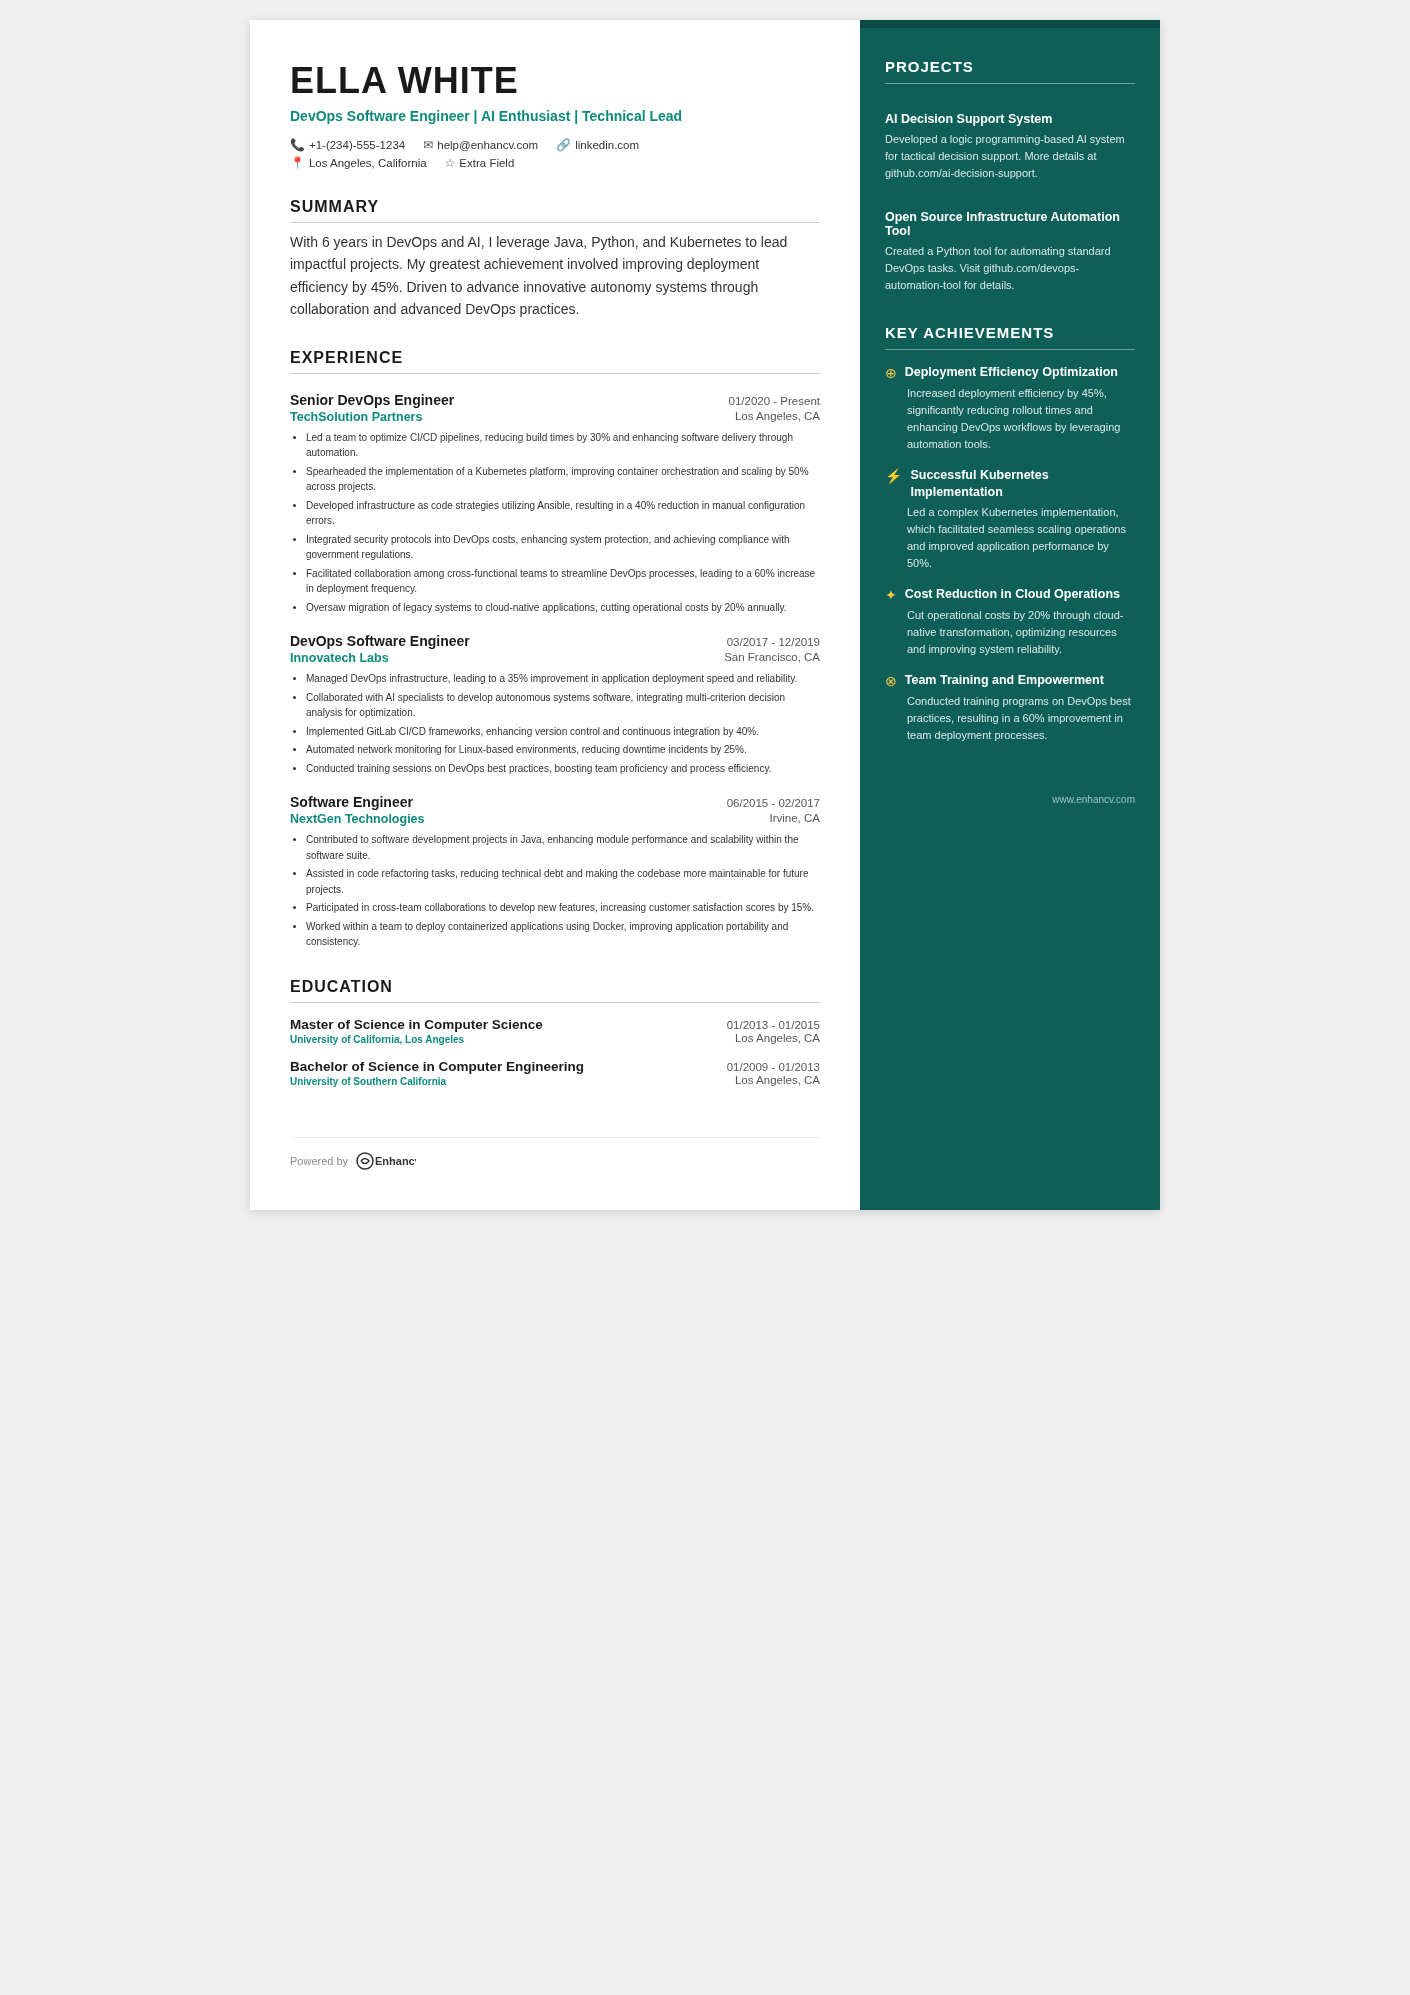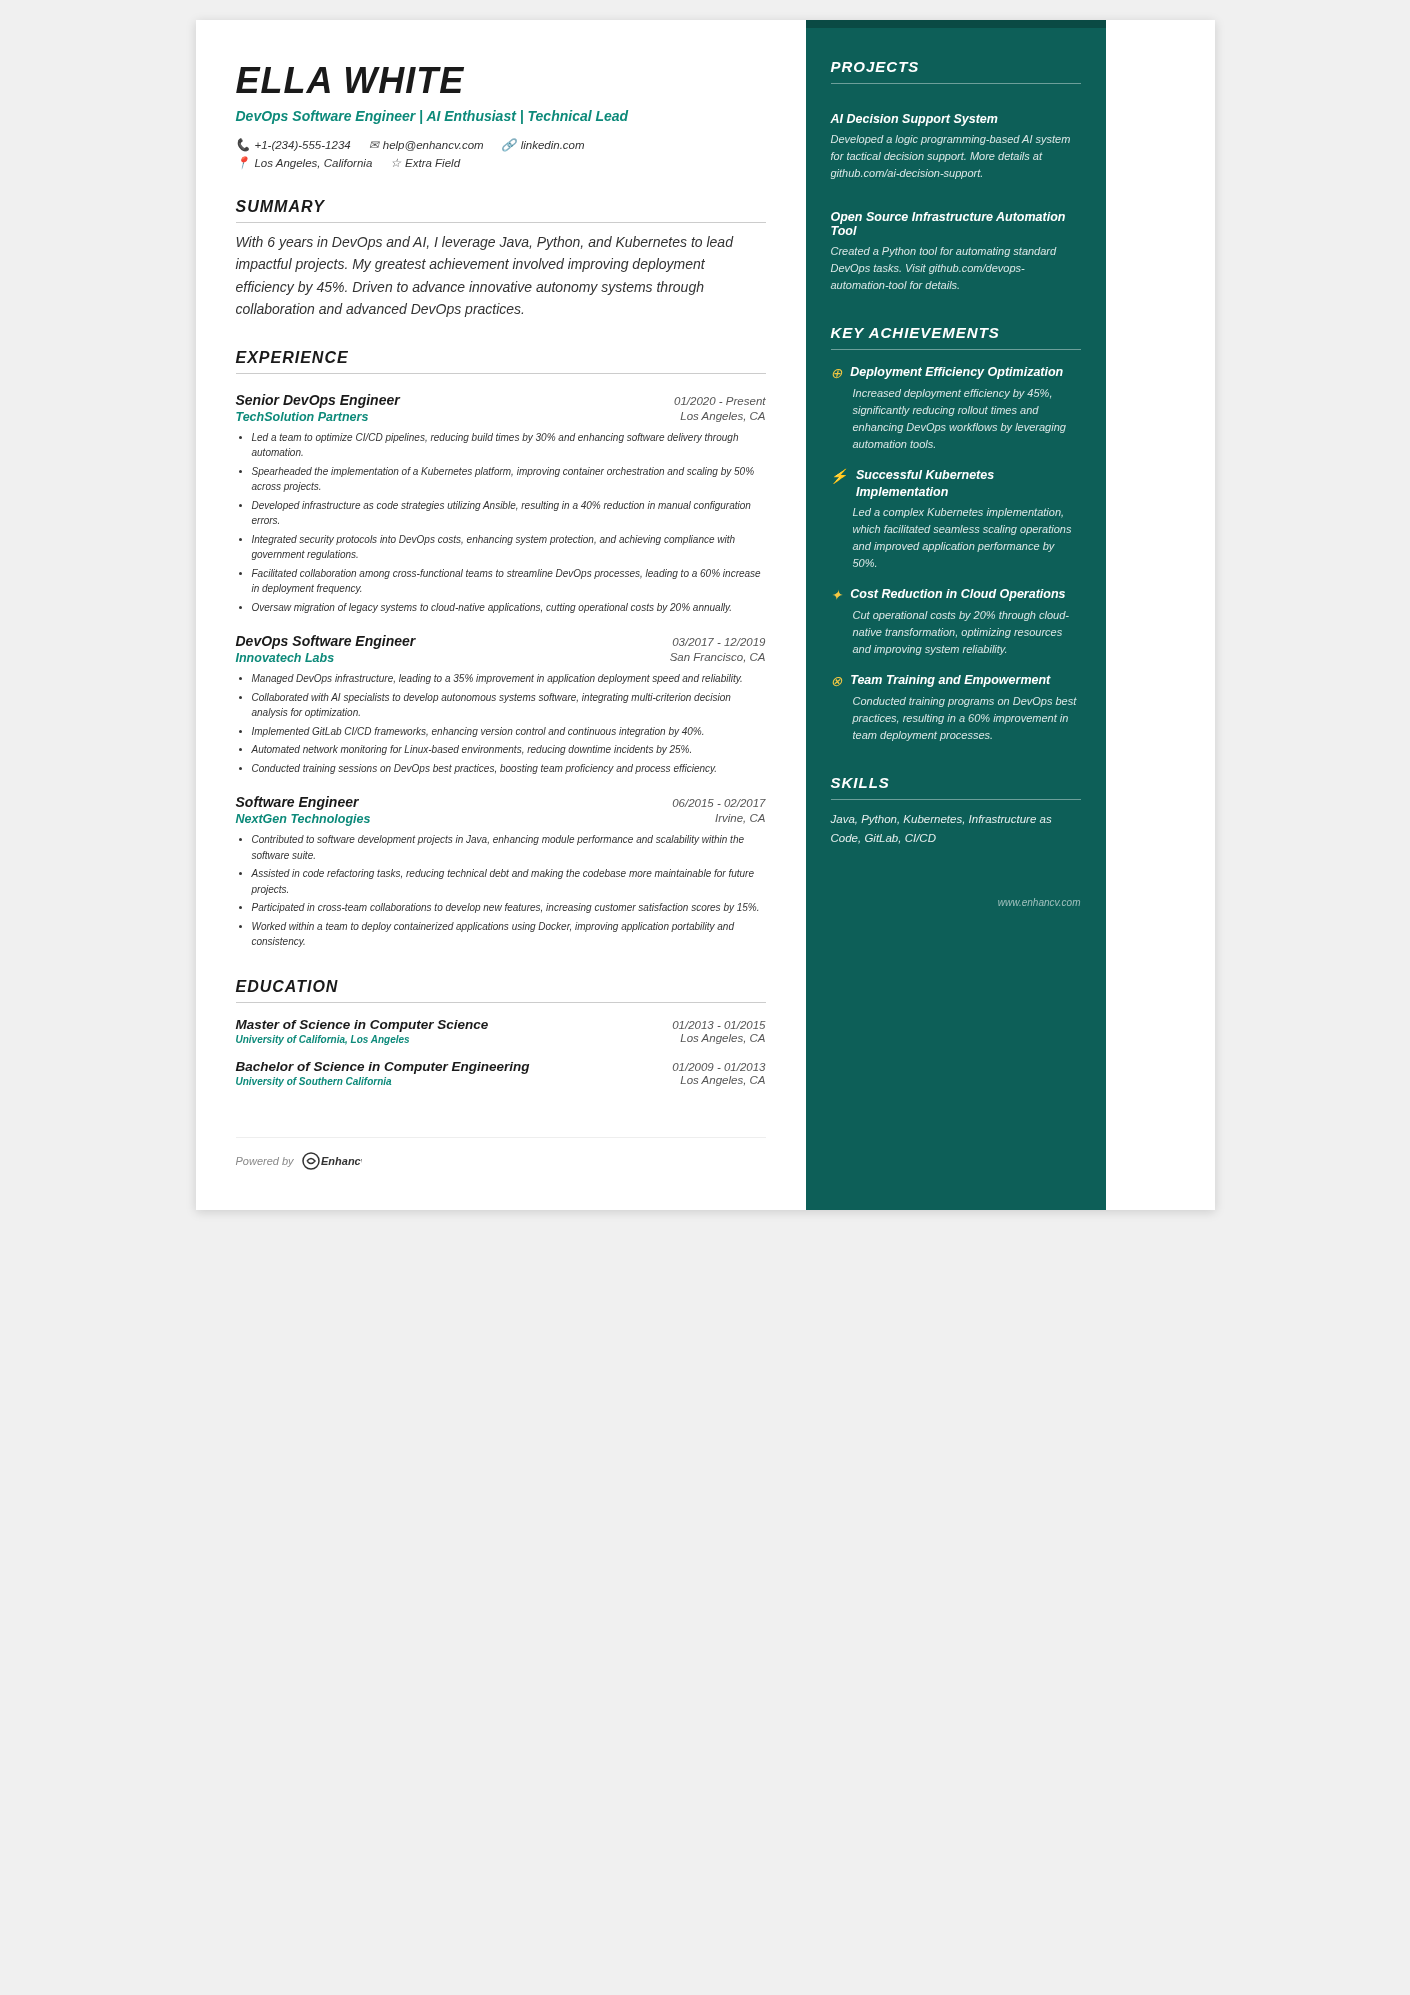--- a/index.html
+++ b/index.html
@@ -6,26 +6,25 @@
     body {
       font-family: 'Arial', sans-serif;
       background: #f0f0f0;
       display: flex;
       justify-content: center;
       align-items: flex-start;
       min-height: 100vh;
       padding: 20px;
     }
     .resume-wrapper {
-      width: 1019px;
+      width: 910px;
       background: #fff;
       display: flex;
       flex-direction: row;
       box-shadow: 0 2px 10px rgba(0,0,0,0.15);
-      font-style: italic;
     }
     
     .left-col {
       width: 610px;
       padding: 40px 40px 40px 40px;
       background: #fff;
     }
     
     .right-col {
       width: 300px;
@@ -423,22 +422,18 @@
 
       <div class="achievement-entry">
         <div class="achievement-header">
           <span class="achievement-icon">⊗</span>
           <span class="achievement-title">Team Training and Empowerment</span>
         </div>
         <div class="achievement-desc">Conducted training programs on DevOps best practices, resulting in a 60% improvement in team deployment processes.</div>
       </div>
     </div>
 
-    <div class="right-section">
-      <div class="right-section-title">SKILLS</div>
-      <div class="skills-text">Java, Python, Kubernetes, Infrastructure as Code, GitLab, CI/CD</div>
-    </div>
 
     <div class="right-footer">
       <span>www.enhancv.com</span>
     </div>
   </div>
 </div>
 
 </body></html>

